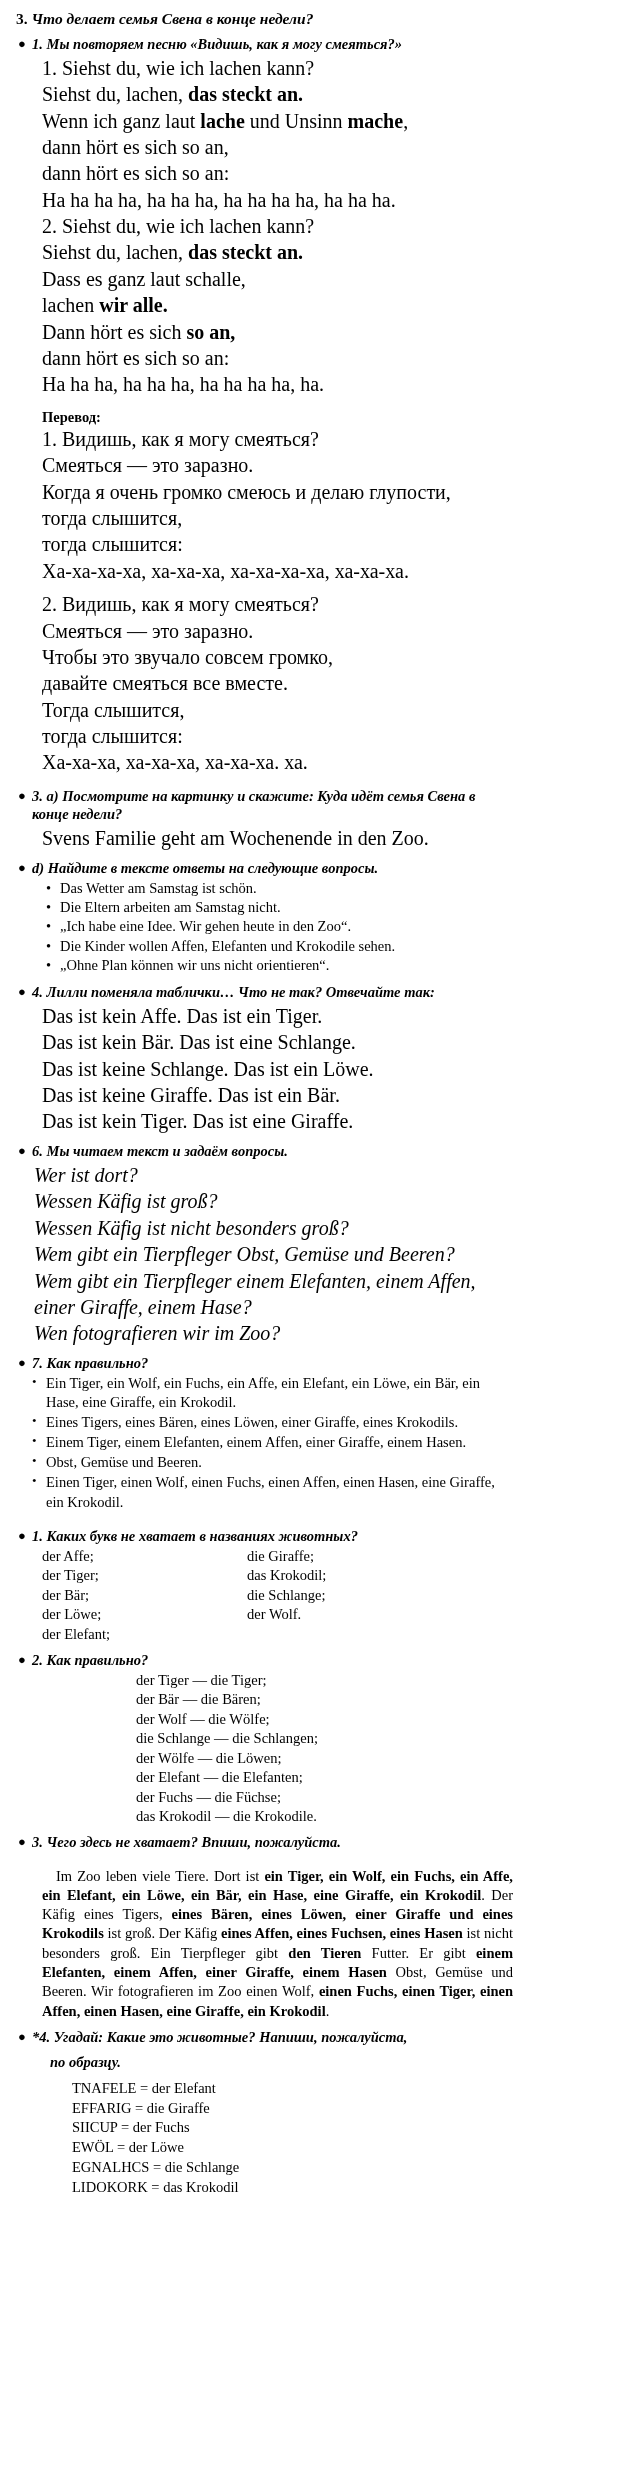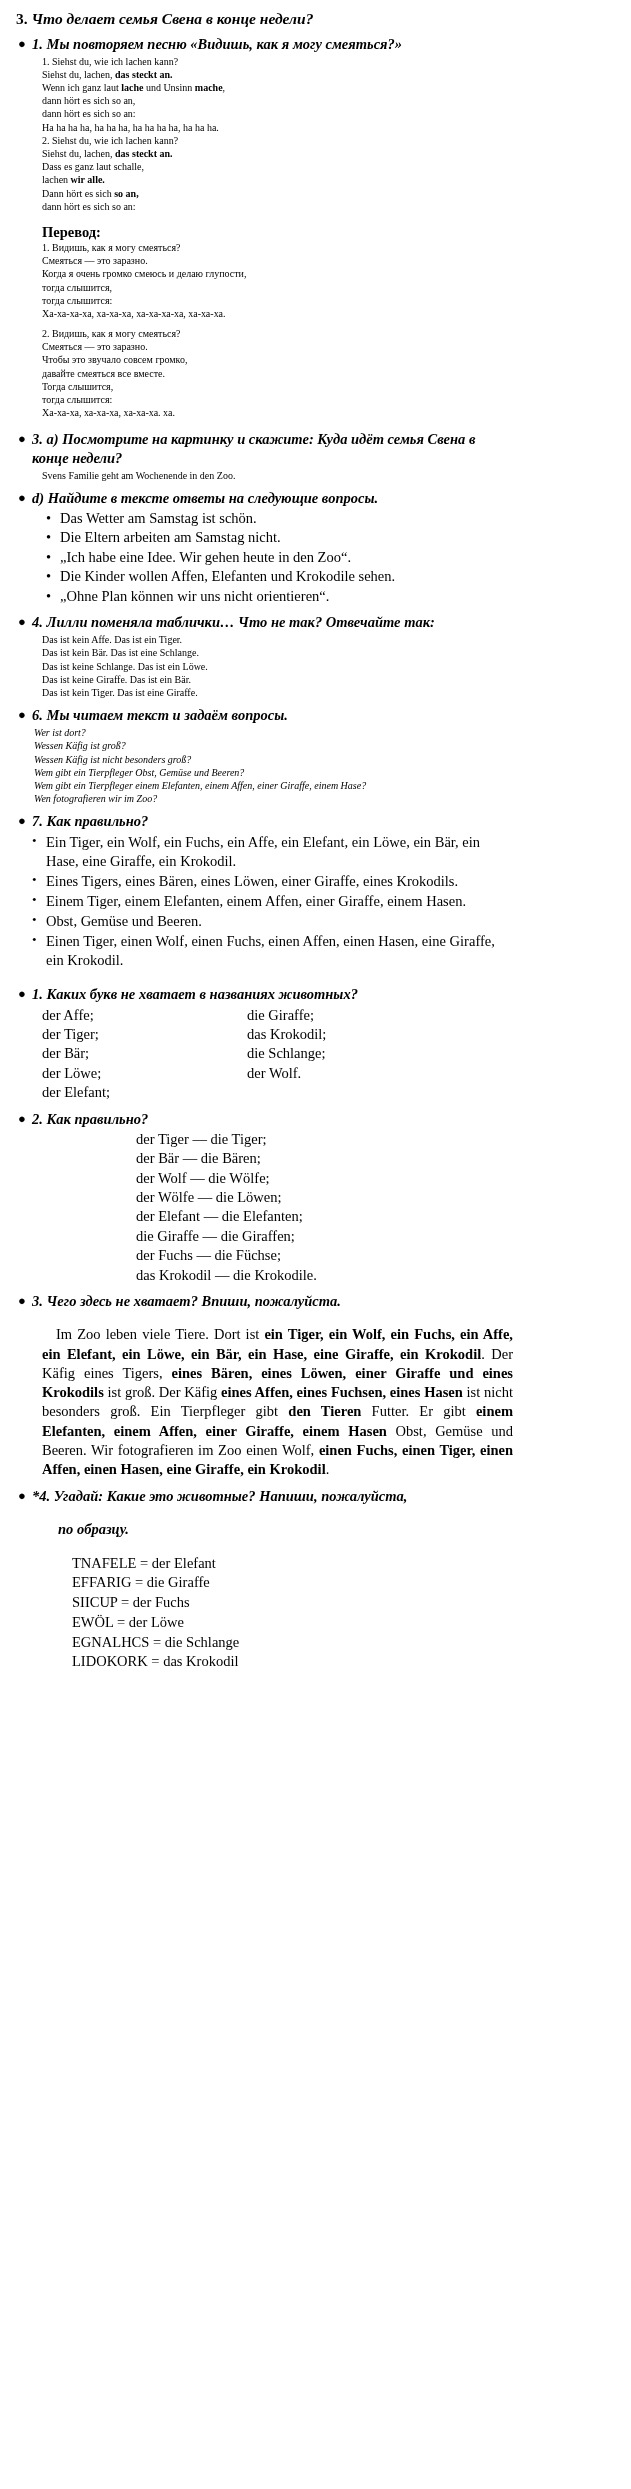--- a/index.html
+++ b/index.html
@@ -41,21 +41,21 @@
   .task .bullet {
     position: absolute;
     left: 2px;
     top: 1px;
     font-size: 13px;
     font-style: normal;
     font-weight: normal;
   }
   .body-block {
     padding-left: 26px;
-    font-size: 10px;
+    font-size: 20px;
     line-height: 1.32;
   }
   .body-block.narrow {
     padding-left: 18px;
     font-style: italic;
   }
   .line {
     margin: 0;
     white-space: pre-wrap;
   }
@@ -138,21 +138,21 @@
     padding-left: 56px;
     font-size: 14.5px;
     line-height: 1.36;
   }
   .task.star .bullet { left: 2px; }
   .sub-note {
     font-style: italic;
     font-weight: bold;
     font-size: 14.5px;
     padding-left: 26px;
-    margin: 16px;
+    margin: 8px;
   }
 </style>
 </head>
 <body>
 
 <div class="page">
 
   <div class="section-title">
     <span class="num">3.</span>
     <span>Что делает семья Свена в конце недели?</span>
@@ -170,20 +170,21 @@
     <p class="line">Wenn ich ganz laut <b>lache</b> und Unsinn <b>mache</b>,</p>
     <p class="line">dann hört es sich so an,</p>
     <p class="line">dann hört es sich so an:</p>
     <p class="line">Ha ha ha ha, ha ha ha, ha ha ha ha, ha ha ha.</p>
     <p class="line">2. Siehst du, wie ich lachen kann?</p>
     <p class="line">Siehst du, lachen, <b>das steckt an.</b></p>
     <p class="line">Dass es ganz laut schalle,</p>
     <p class="line">lachen <b>wir alle.</b></p>
     <p class="line">Dann hört es sich <b>so an,</b></p>
     <p class="line">dann hört es sich so an:</p>
+    <p class="line">Ha ha ha, ha ha ha, ha ha ha ha, ha.</p>
   </div>
 
   <div class="gap-md"></div>
 
   <div class="heading-inline">Перевод:</div>
   <div class="body-block">
     <p class="line">1. Видишь, как я могу смеяться?</p>
     <p class="line">Смеяться — это заразно.</p>
     <p class="line">Когда я очень громко смеюсь и делаю глупости,</p>
     <p class="line">тогда слышится,</p>
@@ -299,23 +300,23 @@
 
   <div class="task">
     <span class="bullet">●</span>
     <span>2.</span>
     <span>Как правильно?</span>
   </div>
   <div class="center-list">
     <p class="line">der Tiger — die Tiger;</p>
     <p class="line">der Bär — die Bären;</p>
     <p class="line">der Wolf — die Wölfe;</p>
+    <p class="line">die Schlange — die Schlangen;</p>
     <p class="line">der Wölfe — die Löwen;</p>
     <p class="line">der Elefant — die Elefanten;</p>
-    <p class="line">die Giraffe — die Giraffen;</p>
     <p class="line">der Fuchs — die Füchse;</p>
     <p class="line">das Krokodil — die Krokodile.</p>
   </div>
 
   <div class="gap-sm"></div>
 
   <div class="task">
     <span class="bullet">●</span>
     <span>3.</span>
     <span>Чего здесь не хватает? Впиши, пожалуйста.</span>

